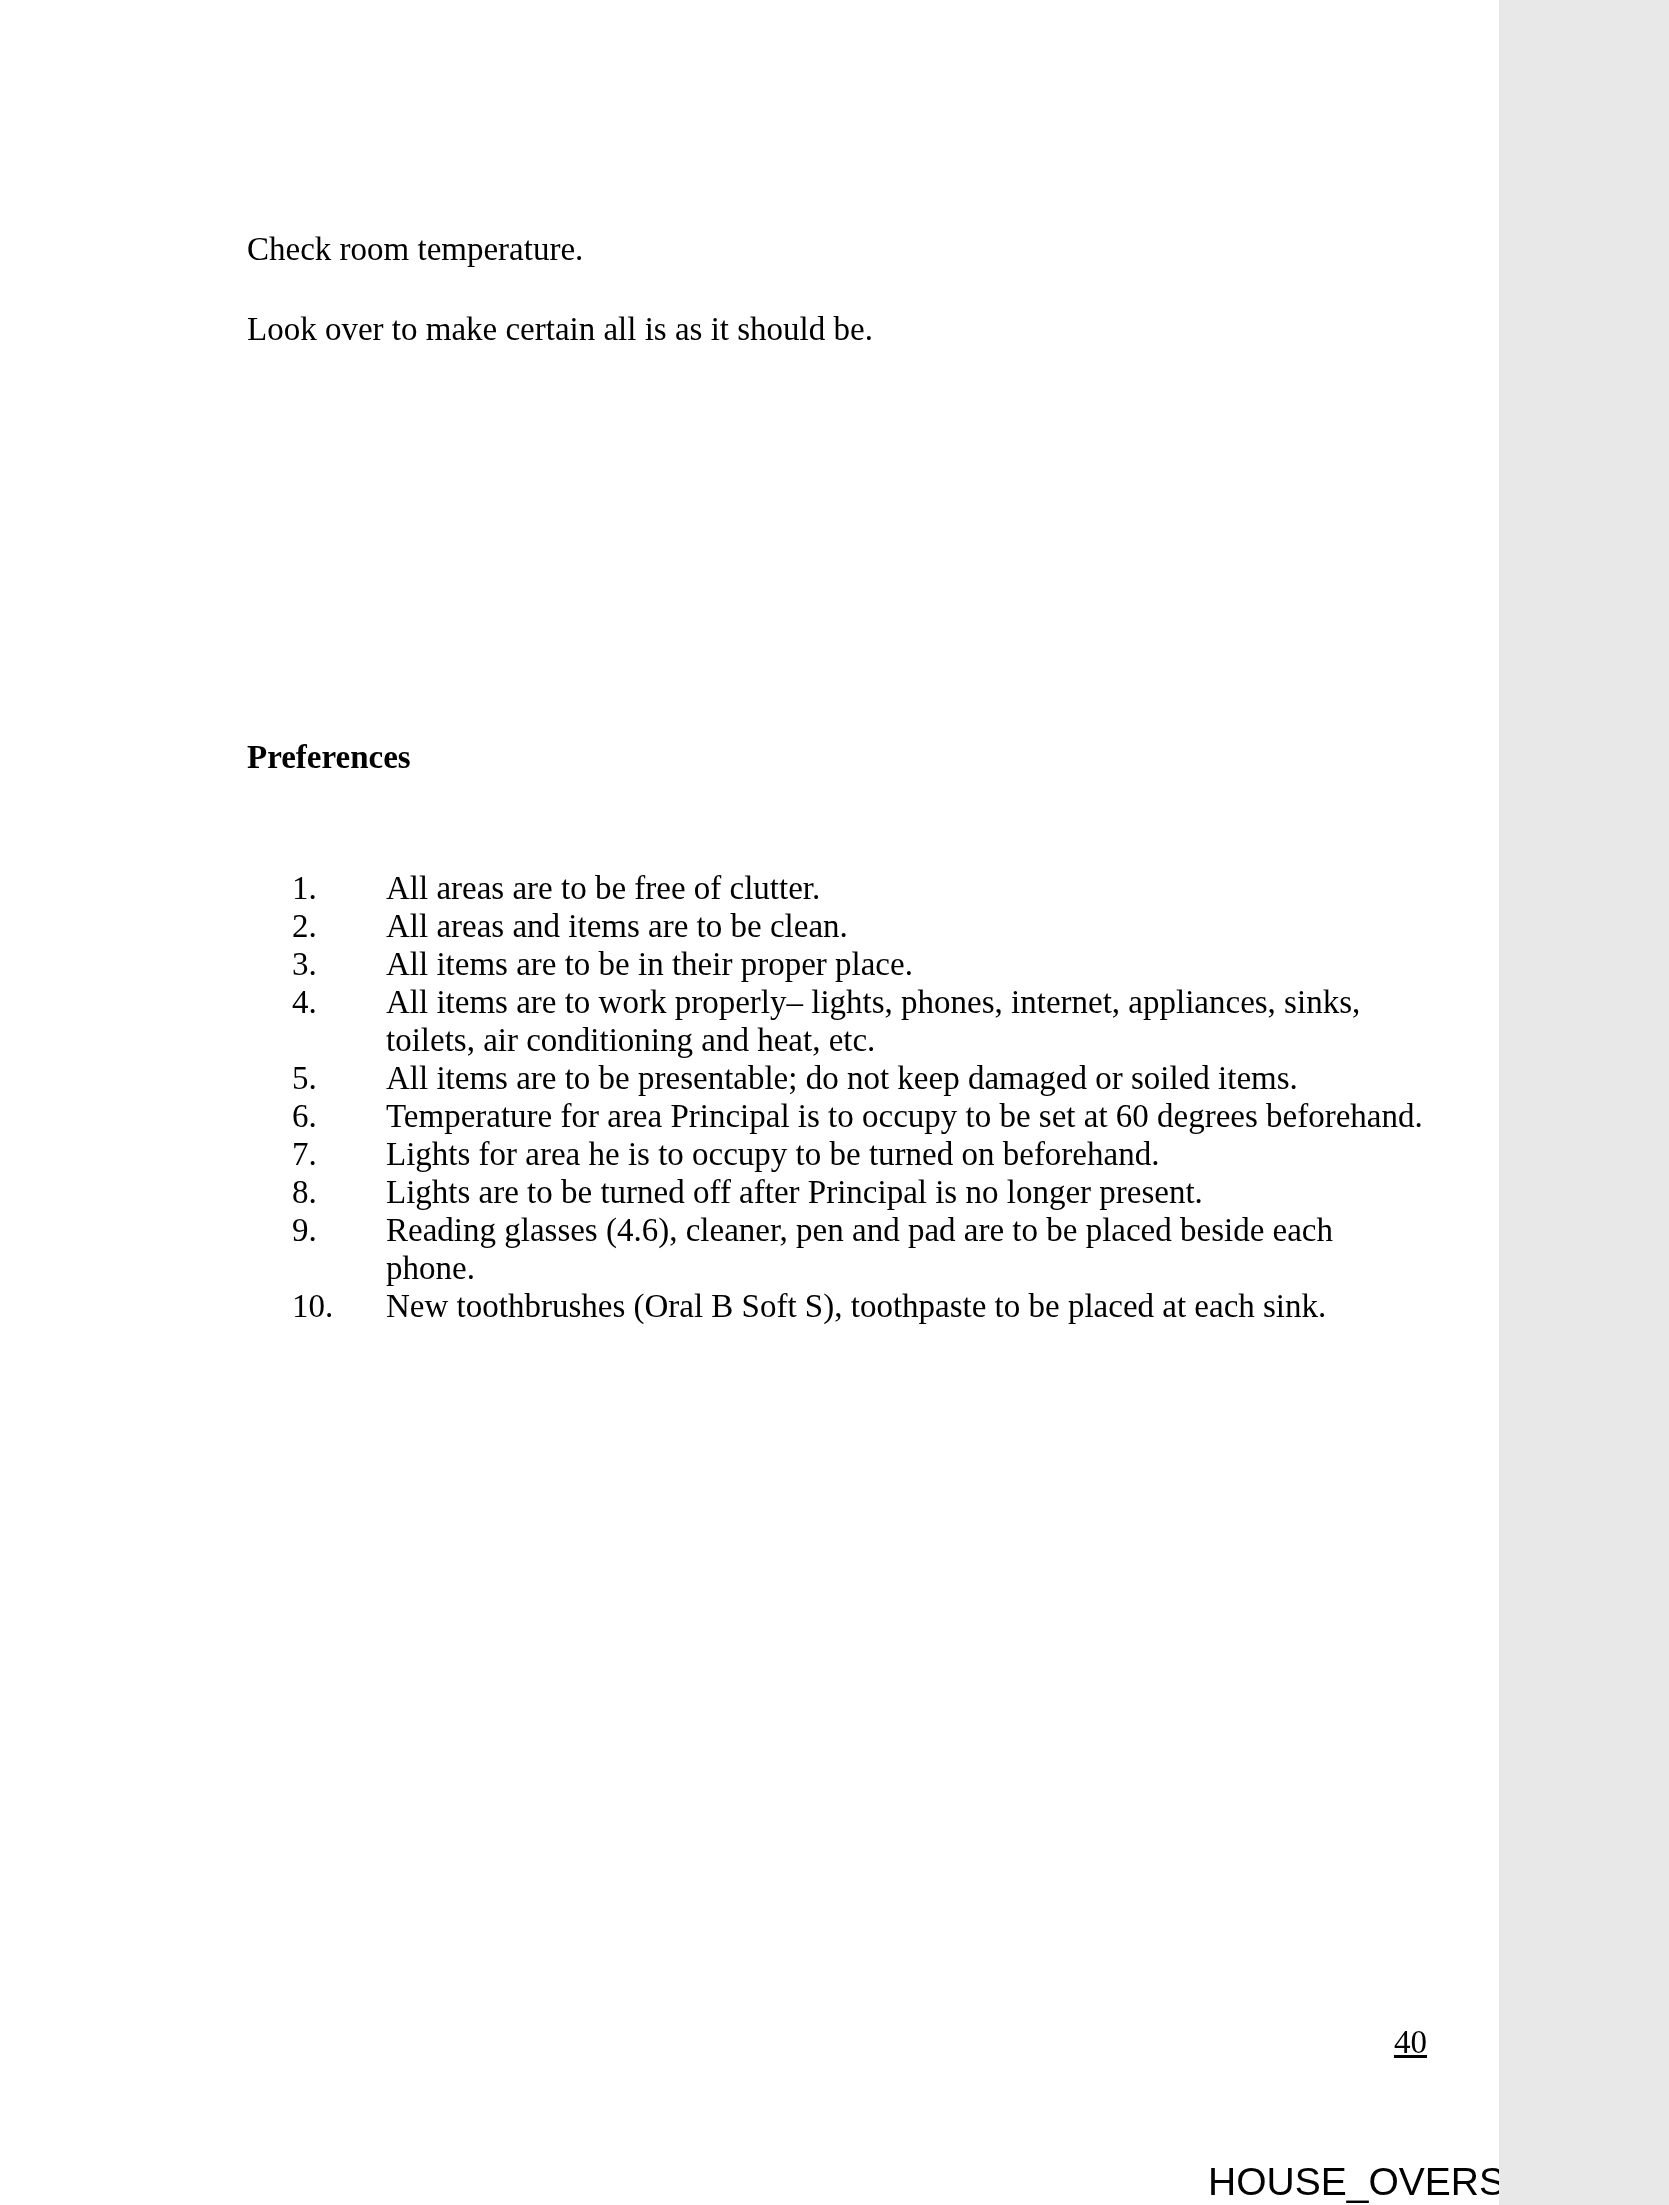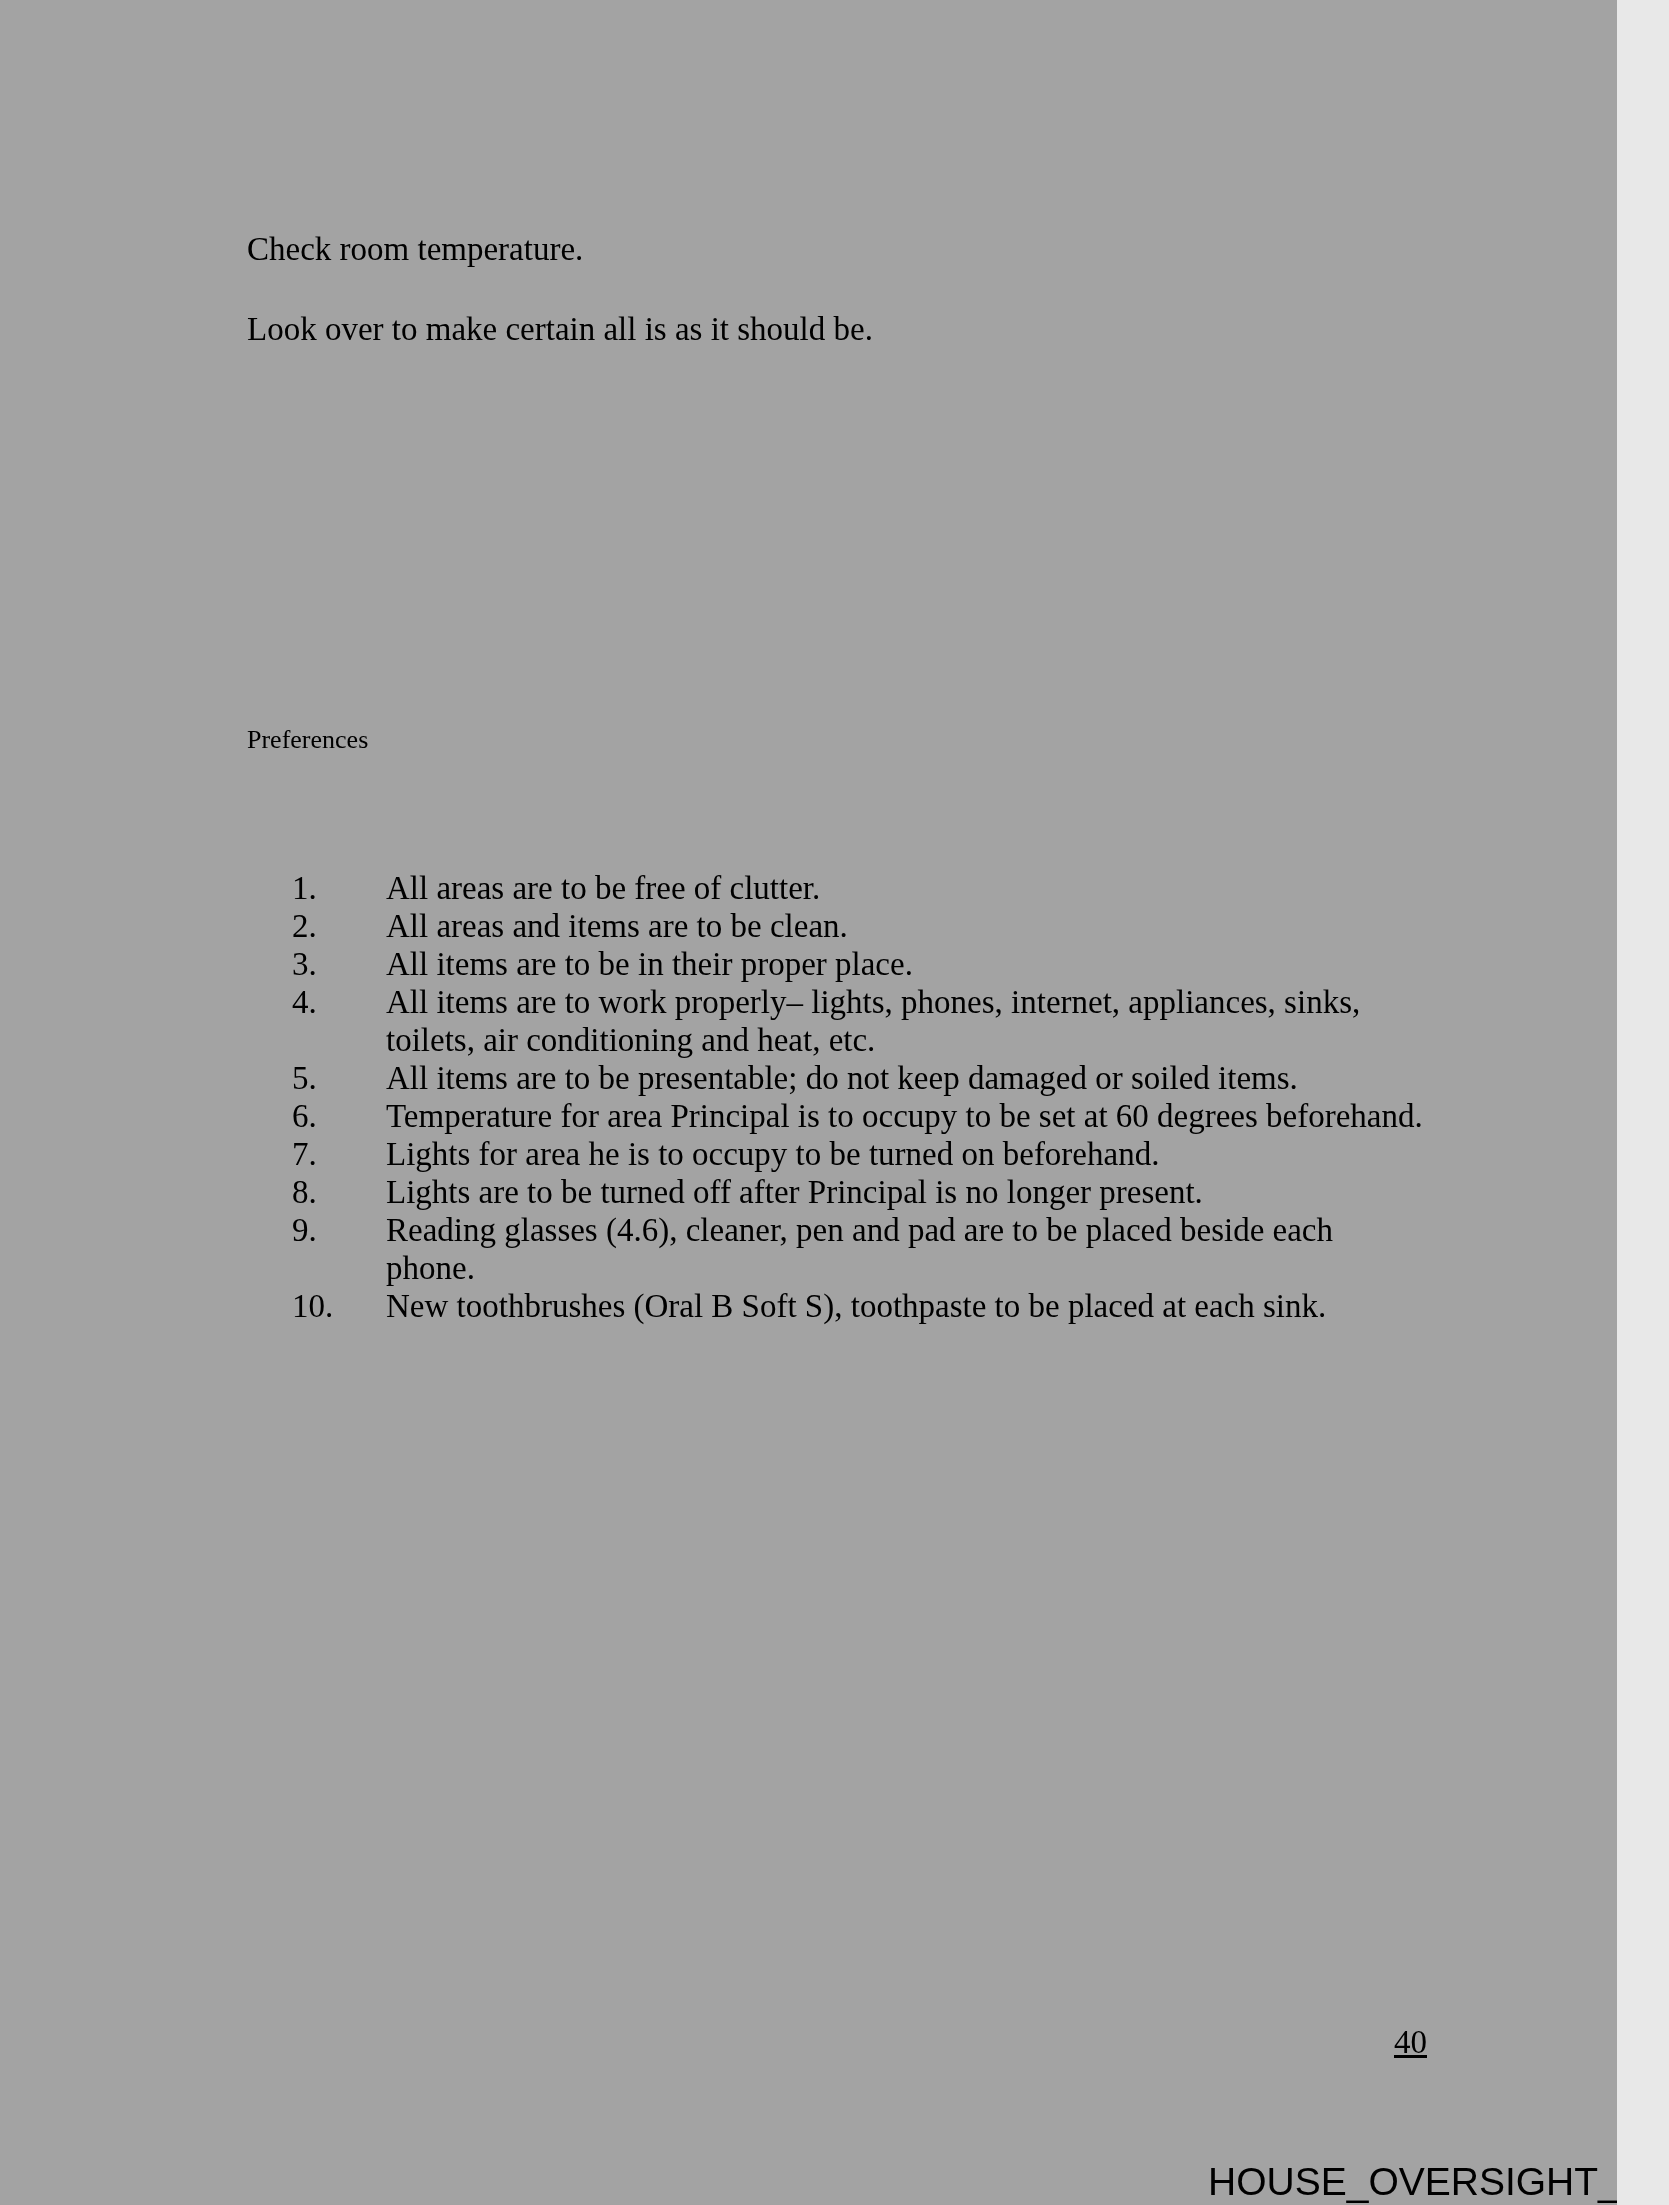--- a/index.html
+++ b/index.html
@@ -1,36 +1,36 @@
 <!DOCTYPE html>
 <html style="font-size:10.5px"><head>
 <meta charset="utf-8">
 <style>
   * { margin: 0; padding: 0; box-sizing: border-box; }
   html, body { background: #e8e8e8; }
   .page {
     position: relative;
-    width: 1617px;
+    width: 1499px;
     height: 2205px;
-    background: #a3a3a3;
+    background: #ffffff;
     color: #000000;
     font-family: "Liberation Serif", serif;
     font-size: 33px;
     line-height: 38px;
     overflow: hidden;
   }
   .abs { position: absolute; }
   .para { left: 247px; width: 1185px; }
   .p1 { top: 230px; }
   .p2 { top: 310px; }
   .heading {
     left: 247px;
-    top: 721px;
-    font-weight: normal;
-    font-size: 26px;
+    top: 738px;
+    font-weight: bold;
+    font-size: 33px;
   }
   .intro { left: 247px; top: 795px; width: 1185px; }
   .list {
     left: 292px;
     top: 869px;
     width: 1134px;
   }
   .list-item { display: flex; }
   .list-item .num {
     flex: 0 0 54px;

